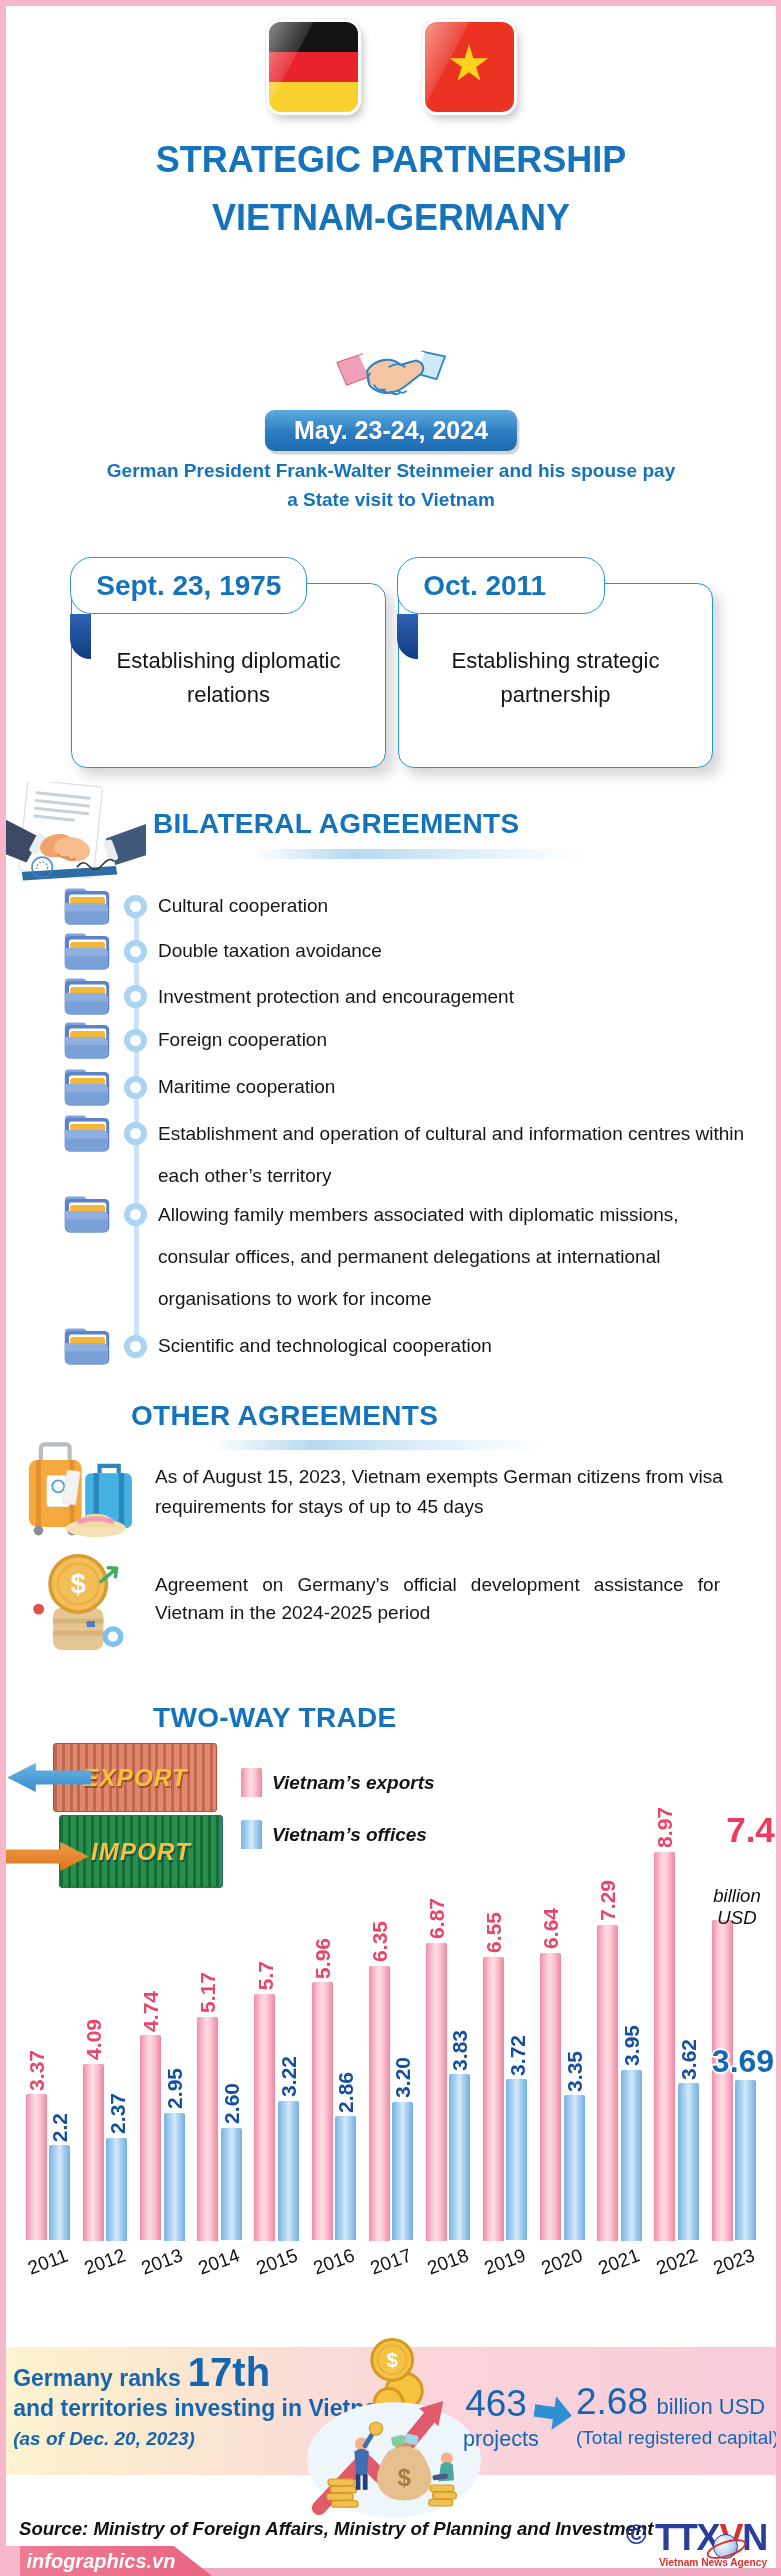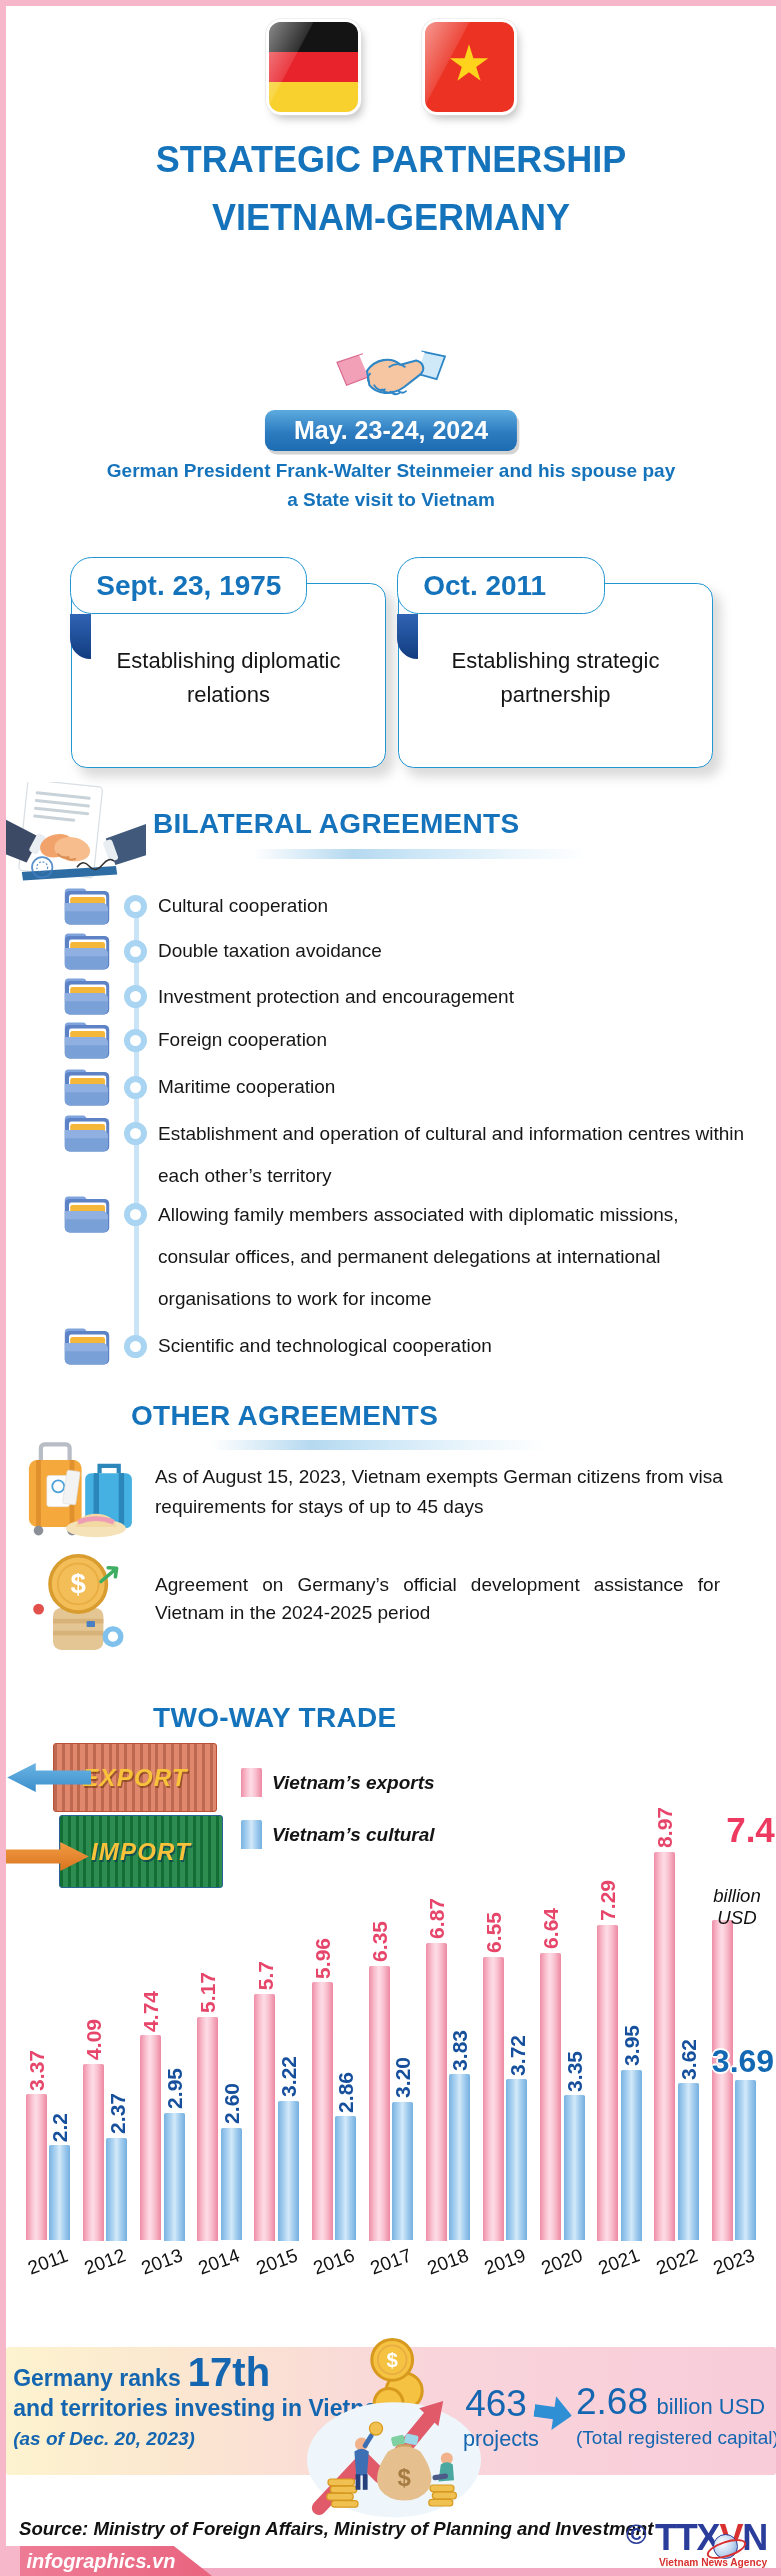--- a/index.html
+++ b/index.html
@@ -325,21 +325,21 @@
   </div>
   <div class="arrow-right-orange"></div>
   <div class="container-box cont-import">
     <div class="ridges"></div>
     <span class="cont-label">IMPORT</span>
   </div>
 
   <div class="legend-swatch bar export" style="top:1768px"></div>
   <div class="legend-label" style="top:1772px">Vietnam’s exports</div>
   <div class="legend-swatch bar import" style="top:1820px"></div>
-  <div class="legend-label" style="top:1824px">Vietnam’s cultural</div>
+  <div class="legend-label" style="top:1824px">Vietnam’s offices</div>
 
   <div id="chart" style="position:absolute;inset:0;">
       <div class="bar export" style="left: 26px; top: 2094px; height: 146px;"></div>
       <div class="bar import" style="left: 49px; top: 2145px; height: 95px;"></div>
       <div class="vlabel export" style="left: 25px; bottom: 485px;">3.37</div>
       <div class="vlabel import" style="left: 48px; bottom: 434px;">2.2</div>
       <div class="year" style="left: 12px;">2011</div>
       <div class="bar export" style="left: 83px; top: 2064px; height: 177px;"></div>
       <div class="bar import" style="left: 106px; top: 2138px; height: 103px;"></div>
       <div class="vlabel export" style="left: 82px; bottom: 516px;">4.09</div>

